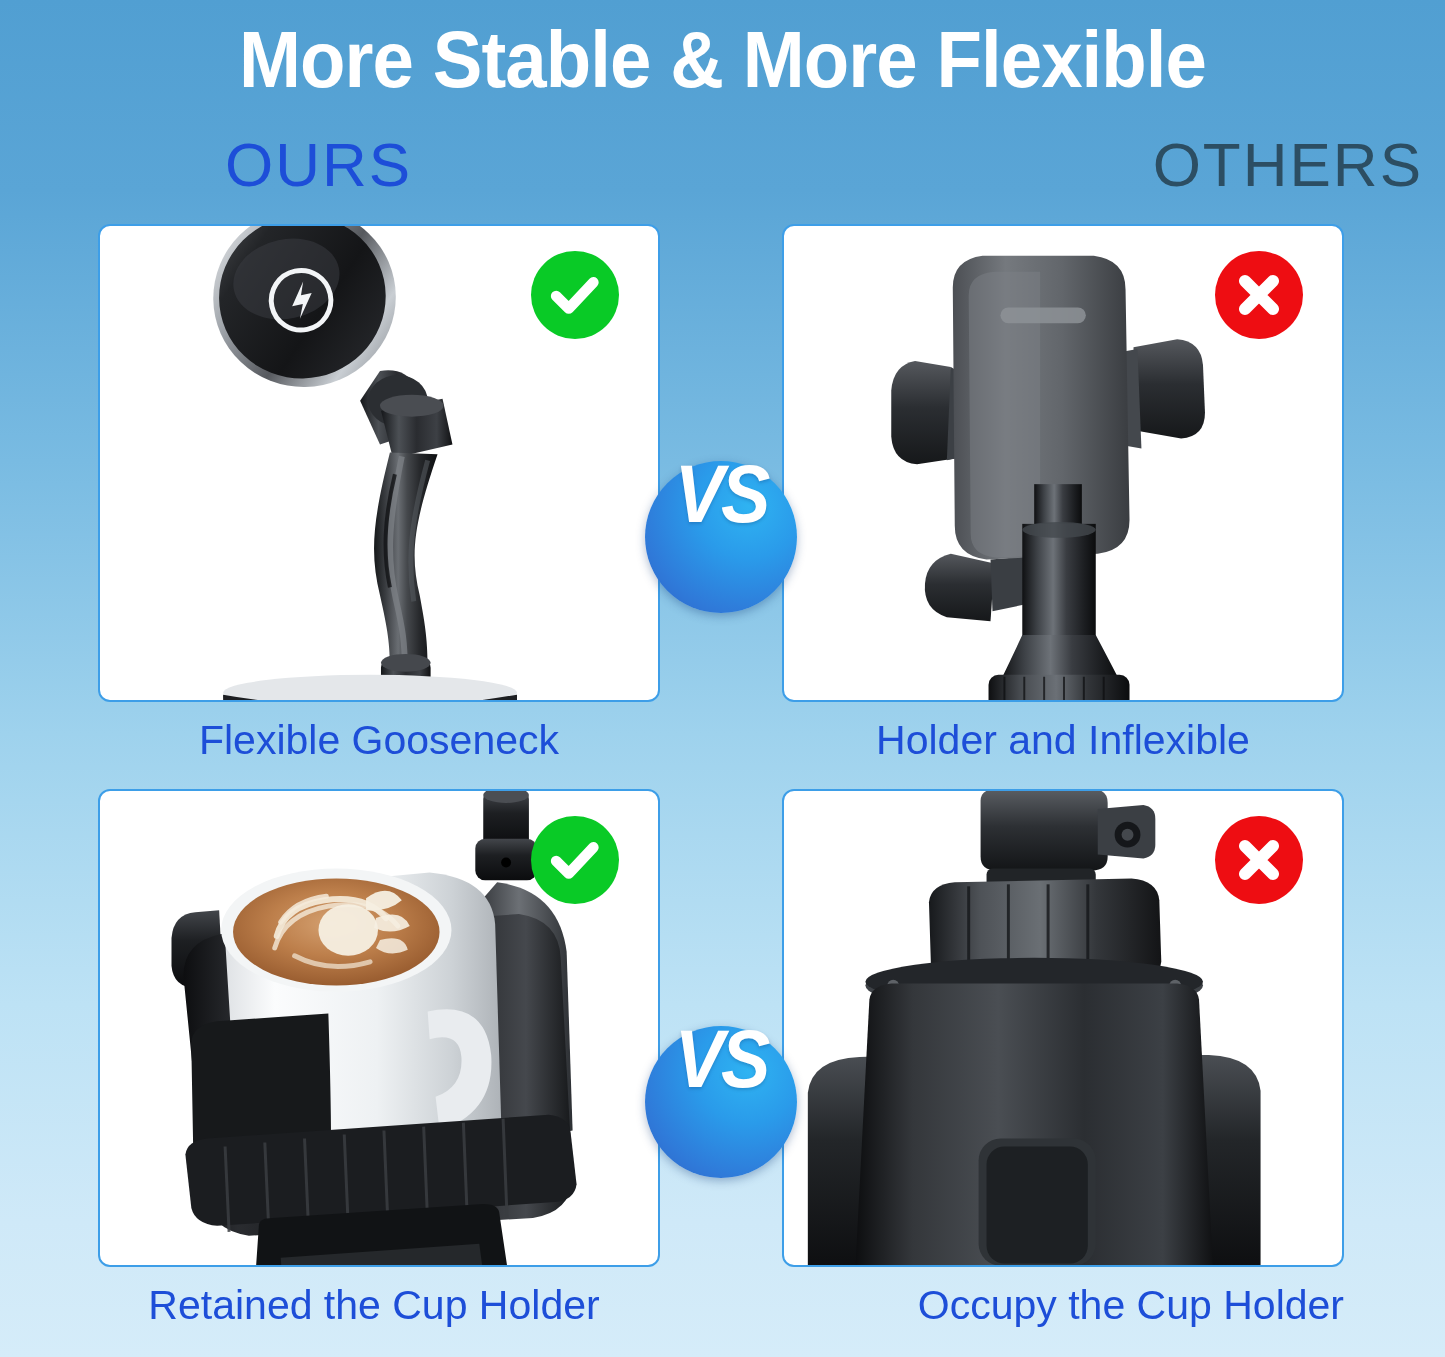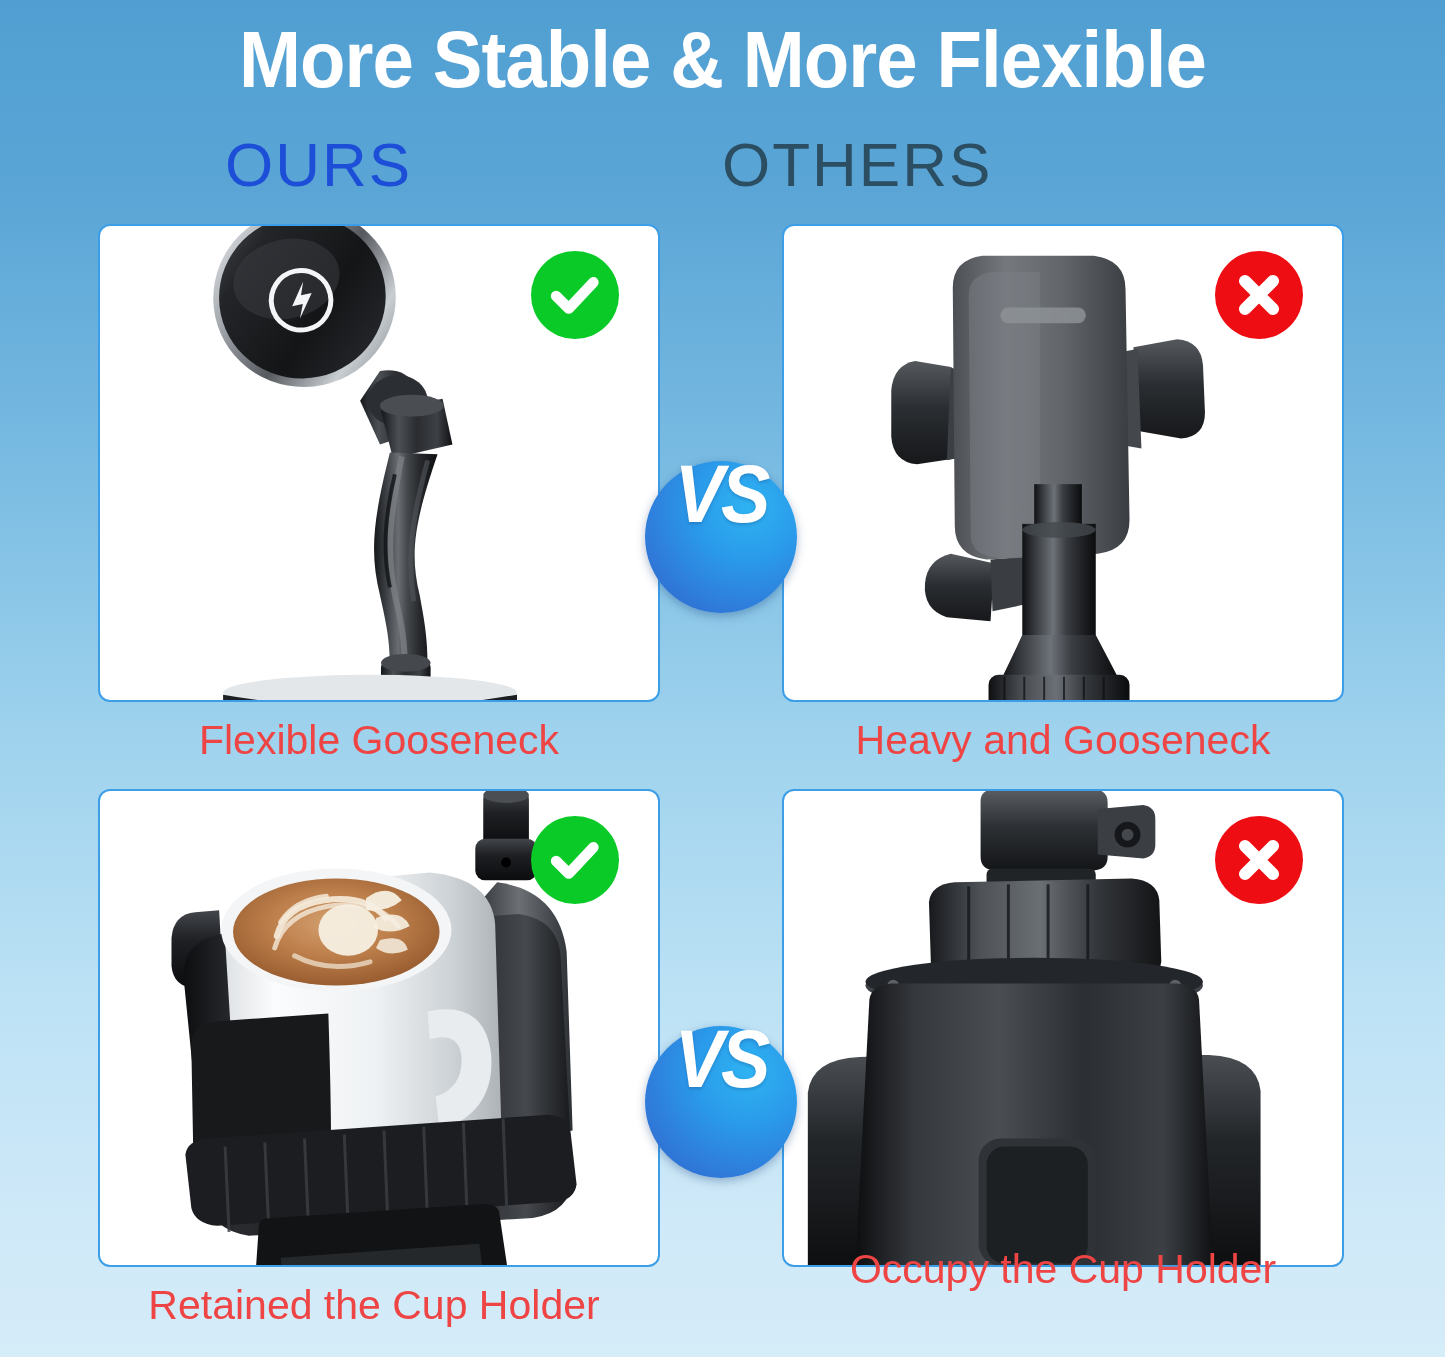--- a/index.html
+++ b/index.html
@@ -28,47 +28,47 @@
   }
   .col-title {
     position:absolute; top:131px;
     font-weight:normal;
     font-size:62px;
     line-height:68px;
     letter-spacing:2px;
     white-space:nowrap;
   }
   .col-title.ours  { left:0; width:722px; text-align:center; color:#1d4ed8; padding-right:85px;}
-  .col-title.others{ left:722px; width:723px; text-align:left; color:#2c4e63; padding-right:2px;}
+  .col-title.others{ left:722px; width:723px; text-align:right; color:#2c4e63; padding-right:22px;}
 
   
   .panel {
     position:absolute;
     background:#ffffff;
     border:2px solid #3d9ee8;
     border-radius:12px;
     overflow:hidden;
   }
   .panel.tl { left:98px;  top:224px;  width:562px; height:478px; }
   .panel.tr { left:782px; top:224px;  width:562px; height:478px; }
   .panel.bl { left:98px;  top:789px;  width:562px; height:478px; }
   .panel.br { left:782px; top:789px;  width:562px; height:478px; }
 
   .caption {
     position:absolute;
     font-size:41px;
     line-height:48px;
-    color:#ef4444;
+    color:#1d4ed8;
     white-space:nowrap;
     text-align:center;
   }
   .caption.c-tl { left:98px;  top:716px;  width:562px; }
   .caption.c-tr { left:782px; top:716px;  width:562px; }
   .caption.c-bl { left:83px;  top:1281px; width:582px; }
-  .caption.c-br { left:782px; top:1245px; width:562px; }
+  .caption.c-br { left:782px; top:1281px; width:562px;text-align:right; }
 
   
   .badge {
     position:absolute;
     width:88px; height:88px;
     border-radius:50%;
     z-index:8;
     display:flex; align-items:center; justify-content:center;
   }
   .badge.check { background:#09ca26; }
@@ -281,21 +281,21 @@
         <line x1="322" y1="454" x2="322" y2="490"></line>
       </g>
     </g>
   </svg>
 </div>
 <div class="badge cross b-tr">
   <svg viewBox="0 0 24 24">
     <path d="M6.2 6.2 L17.8 17.8 M17.8 6.2 L6.2 17.8" fill="none" stroke="#ffffff" stroke-width="5" stroke-linecap="round"></path>
   </svg>
 </div>
-<div class="caption c-tr">Heavy and Gooseneck</div>
+<div class="caption c-tr">Holder and Inflexible</div>
 
 <div class="panel bl">
   <svg class="art" viewBox="0 0 562 478">
     <defs>
       <linearGradient id="holderBody" x1="0" y1="0" x2="1" y2="0">
         <stop offset="0%" stop-color="#0d0e10"></stop>
         <stop offset="14%" stop-color="#2a2c30"></stop>
         <stop offset="34%" stop-color="#191b1d"></stop>
         <stop offset="70%" stop-color="#232528"></stop>
         <stop offset="88%" stop-color="#45484d"></stop>

